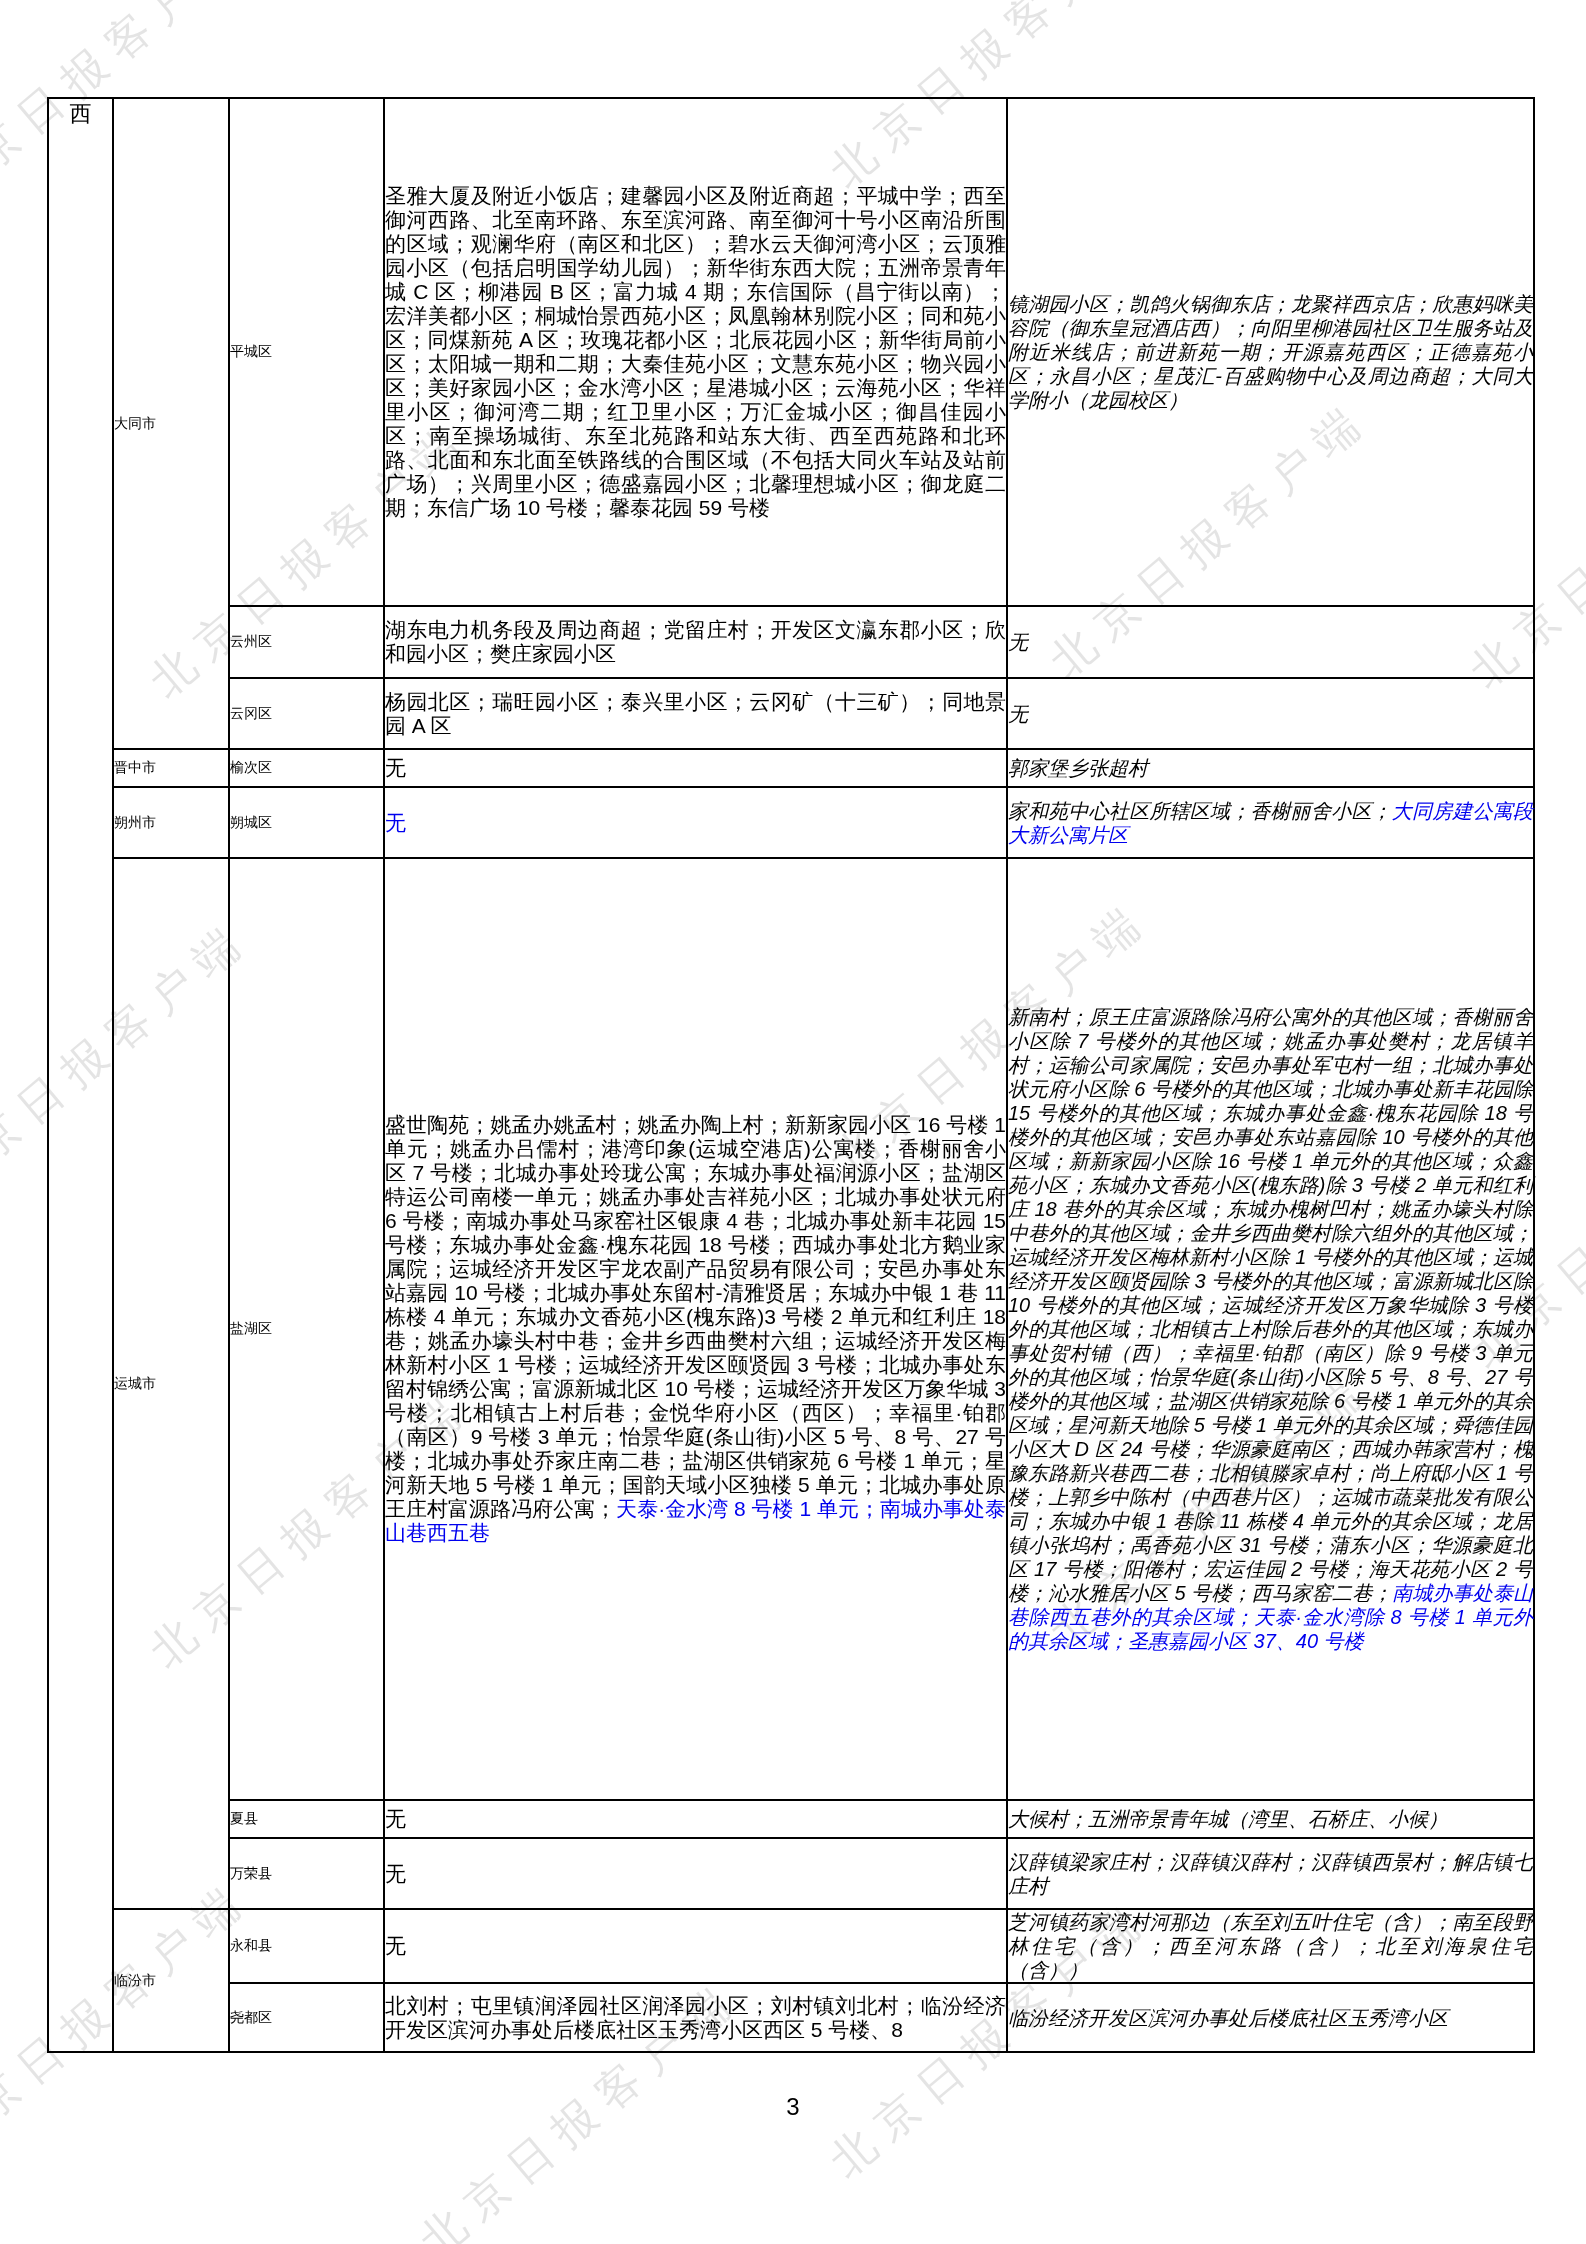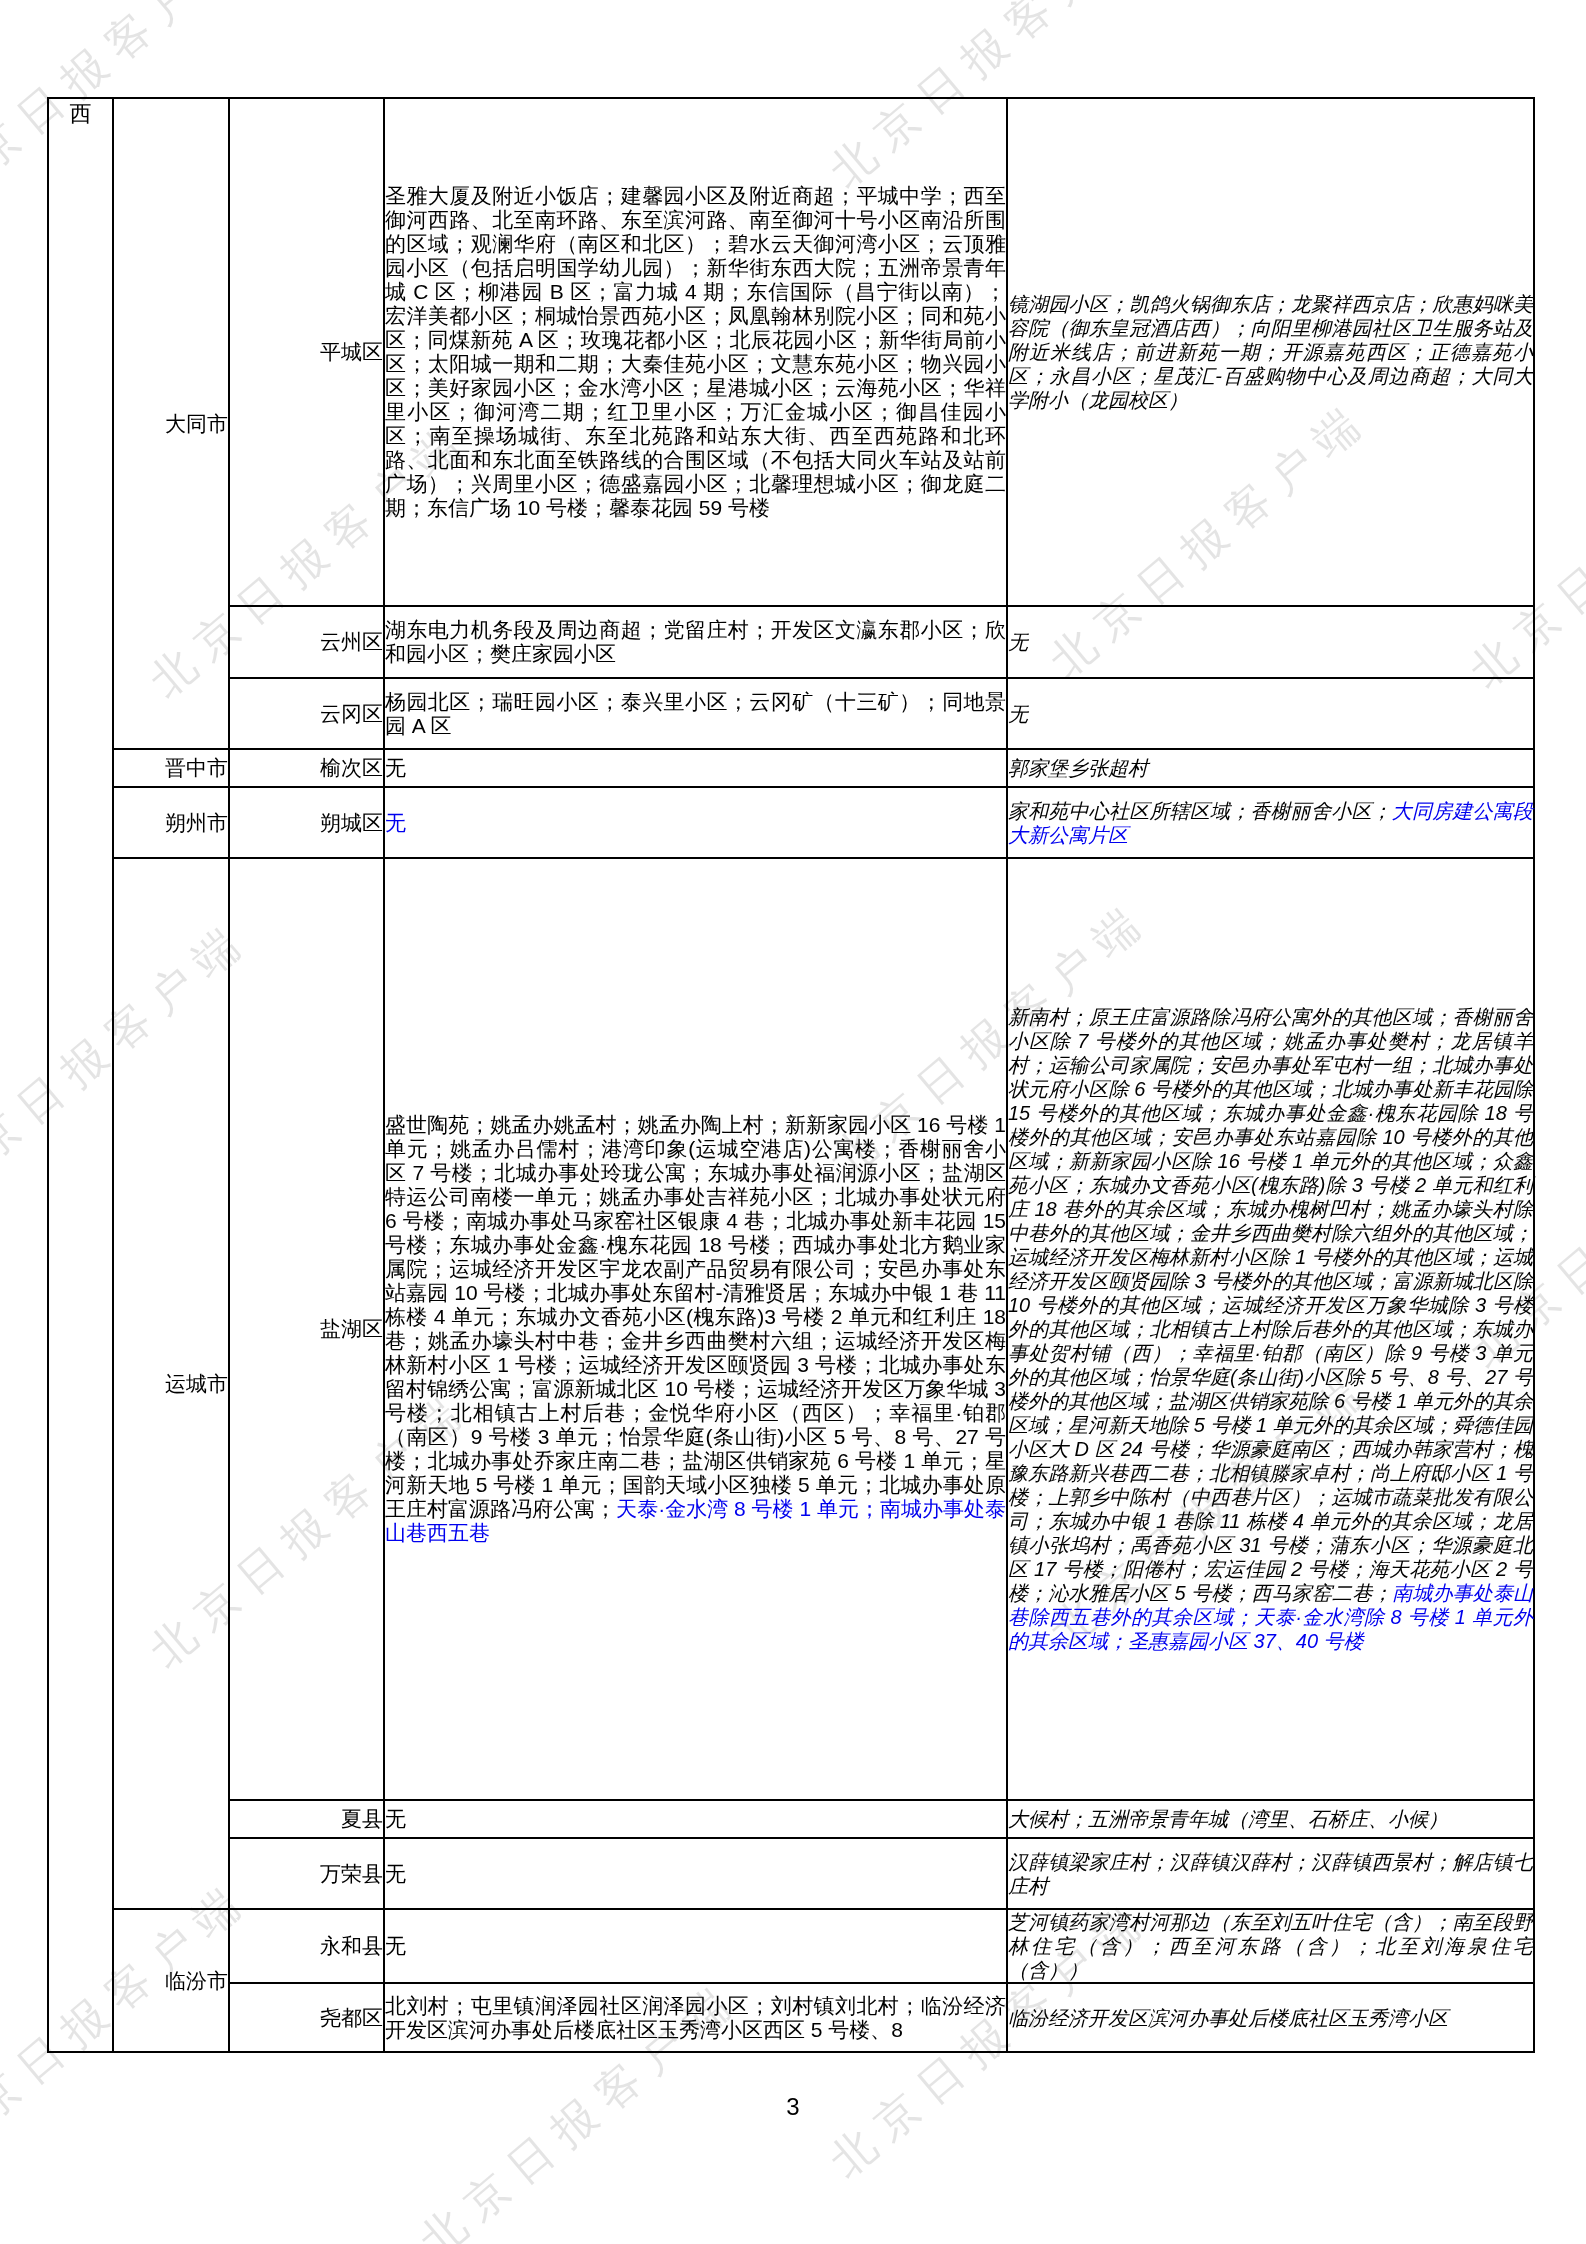--- a/index.html
+++ b/index.html
@@ -5,21 +5,21 @@
   html,body{margin:0;padding:0;background:#ffffff;}
   .page{position:relative;width:1586px;height:2244px;background:#ffffff;overflow:hidden;
         font-family:"Liberation Sans","DejaVu Sans",sans-serif;color:#000;}
   .wm-layer{position:absolute;inset:0;z-index:0;pointer-events:none;}
   .wm{position:absolute;white-space:nowrap;font-size:44px;letter-spacing:13px;
       color:#000;opacity:0.10;transform:rotate(-40deg);transform-origin:center;}
   table.grid{position:absolute;left:47px;top:97px;z-index:1;border-collapse:collapse;
              table-layout:fixed;width:1486px;background:transparent;}
   table.grid td{border:2px solid #000;padding:0;background:transparent;}
   .prov{vertical-align:top;text-align:center;font-size:22px;padding-top:8px;}
-  .city,.dist{text-align:right;vertical-align:middle;font-size:21px;margin-top:7px;}
+  .city,.dist{text-align:left;vertical-align:middle;font-size:14px;margin-top:7px;}
   .txt{vertical-align:middle;line-height:24px;padding:2px 9px;
        text-align:justify;text-justify:inter-character;word-break:break-all;}
   .c4{font-size:21px;}
   .c5{font-size:20px;font-style:italic;}
   .blue{color:#0000ee;}
   .h0{height:508px}.h1{height:72px}.h2{height:71px}.h3{height:38px}.h4{height:71px}
   .h5{height:942px}.h6{height:38px}.h7{height:71px}.h8{height:70px}.h9{height:69px}
   .pagenum{position:absolute;left:0;width:100%;top:2093px;text-align:center;
            font-size:24px;z-index:1;}
 </style>

